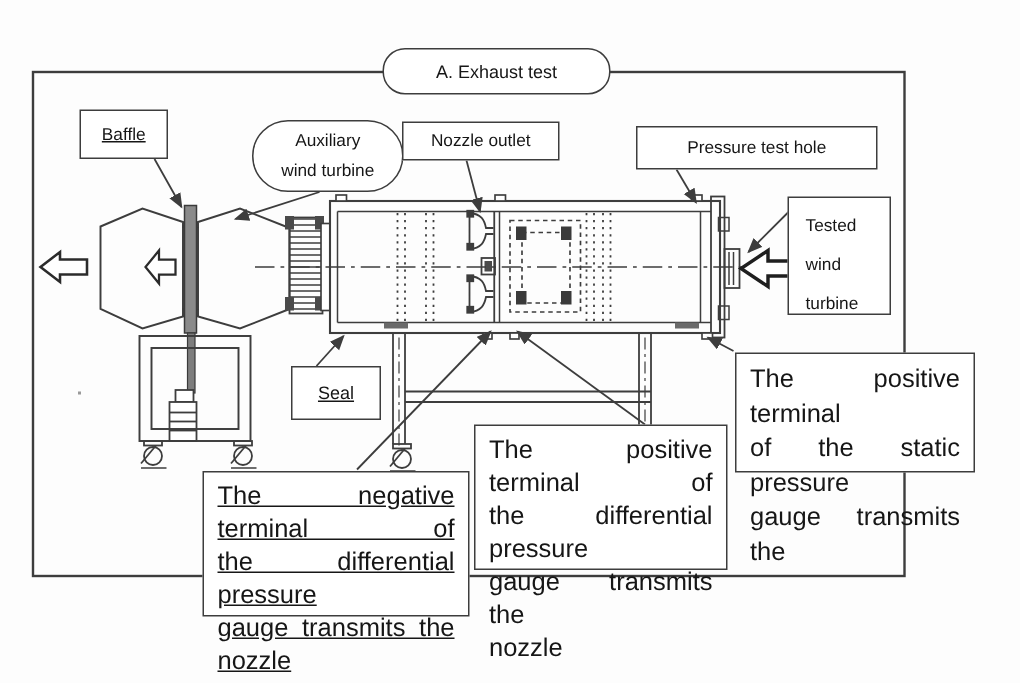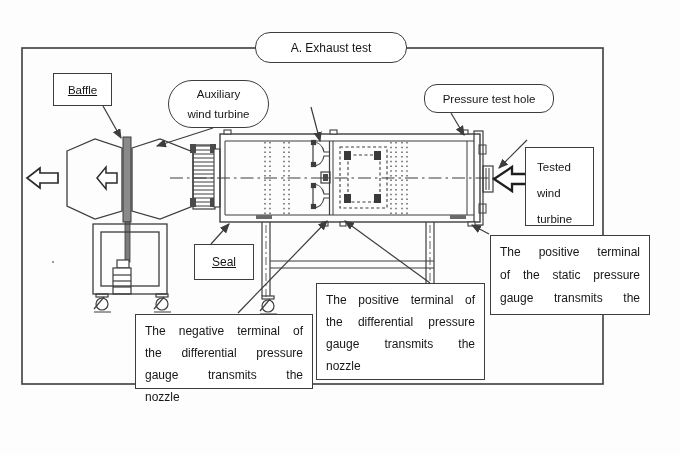--- a/index.html
+++ b/index.html
@@ -3,22 +3,22 @@
 <meta charset="utf-8">
 <style>
   html,body{margin:0;padding:0;}
   body{background:#fdfdfd;font-family:"Liberation Sans",sans-serif;}
   .stage{position:relative;width:680px;height:455px;background:#fdfdfd;overflow:hidden;}
   .stage svg{position:absolute;left:0;top:0;}
   .tag,.note{position:absolute;box-sizing:border-box;background:#ffffff;border:1.4px solid #3d3d3d;color:#161616;}
   .tag{display:flex;align-items:center;justify-content:center;text-align:center;
        font-size:11.5px;line-height:20px;white-space:pre-line;}
   .tag.tested{align-items:flex-start;justify-content:flex-start;text-align:left;
-       padding:6px 0 0 11px;line-height:26px;margin-top:16px;}
-  .note{font-size:12px;line-height:22px;padding:5px 9px 0 9px;white-space:pre-line;
+       padding:6px 0 0 11px;line-height:26px;}
+  .note{font-size:17px;line-height:22px;padding:5px 9px 0 9px;white-space:pre-line;
        text-align:justify;text-align-last:justify;}
   .note.static{line-height:23px;}
   .watermark{position:absolute;left:338px;top:384px;font-size:42px;color:#000;
        letter-spacing:0.5px;white-space:nowrap;}
 </style>
 </head>
 <body>
 
 <div class="stage">
 
@@ -193,30 +193,31 @@
     </g>
   </svg>
 
   <div class="tag" style="left:255px;top:32px;width:152px;height:31px;font-size:12px;border-radius:15px;">A. Exhaust test</div>
 
   <div class="tag" style="left:53px;top:73px;width:59px;height:33px;text-decoration:underline;">Baffle</div>
 
   <div class="tag" style="left:168px;top:80px;width:101px;height:48px;border-radius:24px;">Auxiliary
 wind turbine</div>
 
-
-  <div class="tag" style="left:424px;top:84px;width:130px;height:29px;border-radius:13px;">Pressure test hole</div>
+  <div class="tag" style="left:268px;top:81px;width:105px;height:26px;">Nozzle outlet</div>
+
+  <div class="tag" style="left:424px;top:84px;width:161px;height:29px;">Pressure test hole</div>
 
   <div class="tag tested" style="left:525px;top:131px;width:69px;height:79px;">Tested
 wind
 turbine</div>
 
   <div class="tag" style="left:194px;top:244px;width:60px;height:36px;font-size:12px;text-decoration:underline;">Seal</div>
 
-  <div class="note" style="left:135px;top:314px;width:178px;height:75px;">The negative terminal of
+  <div class="note" style="left:135px;top:314px;width:178px;height:97px;text-decoration:underline;">The negative terminal of
 the differential pressure
 gauge transmits the
 nozzle</div>
 
   <div class="note" style="left:316px;top:283px;width:169px;height:97px;">The positive terminal of
 the differential pressure
 gauge transmits the
 nozzle</div>
 
   <div class="note static" style="left:490px;top:235px;width:160px;height:80px;">The positive terminal

